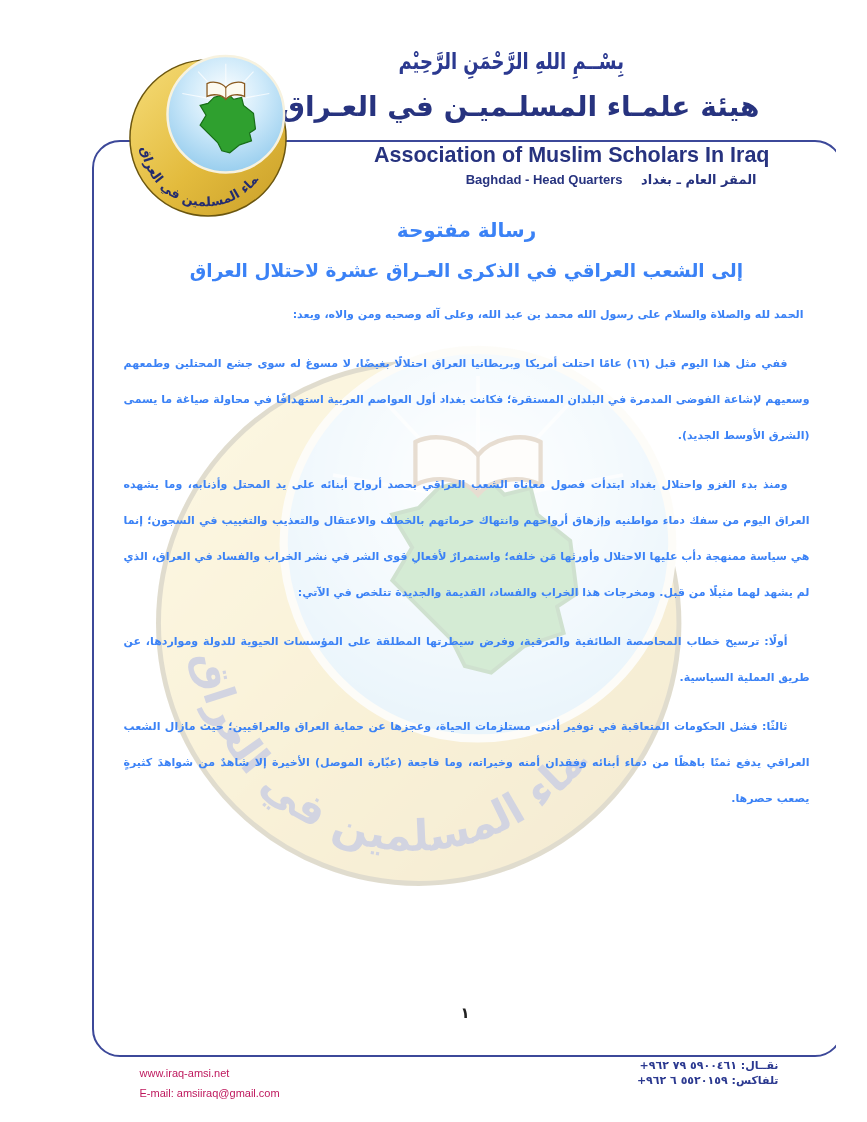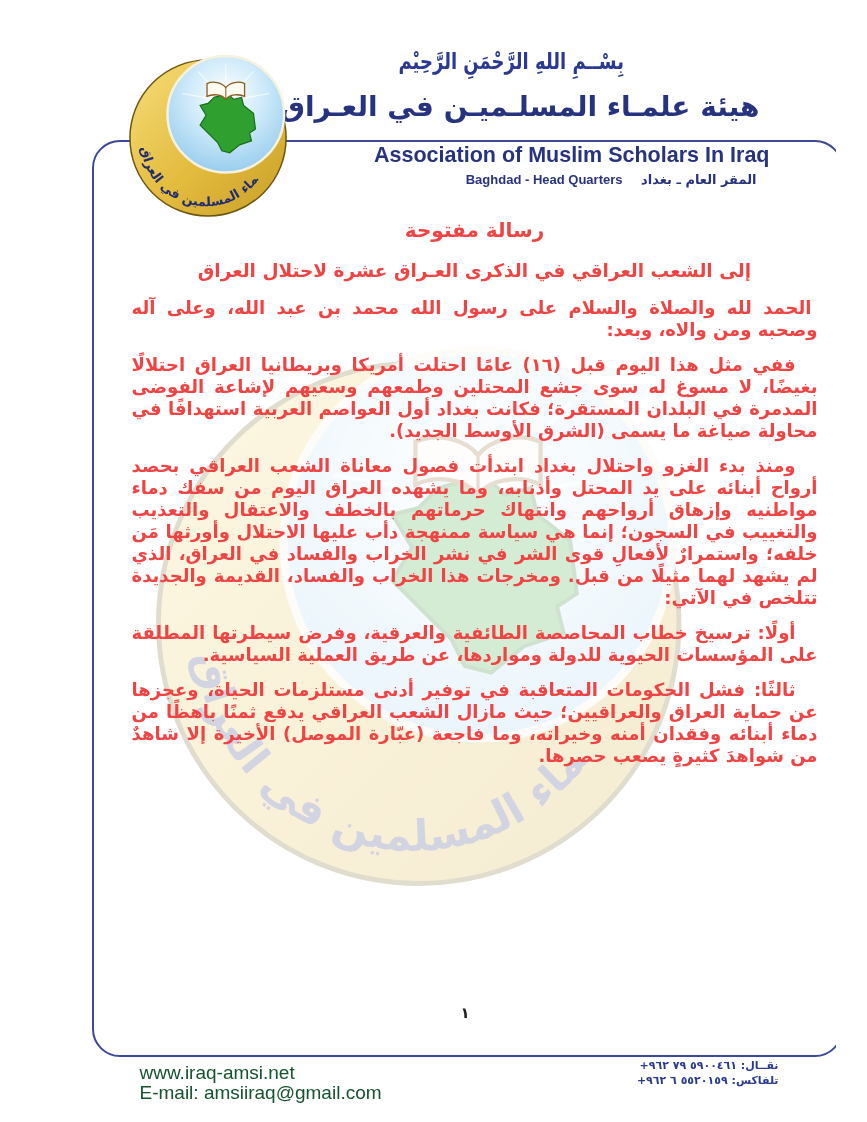--- a/index.html
+++ b/index.html
@@ -35,39 +35,39 @@
   
   .doc-frame {
     position:absolute; left:60px; top:140px; width:751px; height:917px;
     border:2px solid #3c4899; border-radius:28px; background:transparent;
   }
   
   .logo { position:absolute; left:93px; top:50px; width:168px; height:168px; z-index:5; }
   .watermark { position:absolute; left:110px; top:330px; width:560px; height:560px; opacity:0.20; z-index:1; }
   
   .letter {
-    position:absolute; left:100px; top:218px; width:686px; z-index:3;
-    direction:rtl; color:#ef4444; font-weight:bold;
+    position:absolute; left:92px; top:218px; width:686px; z-index:3;
+    direction:rtl; color:#3b82f6; font-weight:bold;
   }
   .letter-title   { text-align:center; font-size:20px;  margin-bottom:18px; }
   .letter-subtitle{ text-align:center; font-size:18.5px; margin-bottom:16px; }
   .letter p.body-par {
-    font-size:18px; line-height:22px; text-align:justify; text-justify:inter-word;
+    font-size:11px; line-height:36px; text-align:justify; text-justify:inter-word;
     margin:0 0 13px 0; text-indent:22px;
   }
   .letter p.greeting { text-indent:6px; }
   .page-number {
     position:absolute; top:1004px; left:0; width:867px; text-align:center;
     font-size:15px; color:#222; font-weight:bold; z-index:3;
   }
   
   .footer-left {
-    position:absolute; left:108px; top:1063px; color:#14532d;
+    position:absolute; left:108px; top:1063px; color:#be185d;
     font-family:"Liberation Sans","DejaVu Sans",sans-serif;
-    font-size:19px; line-height:20px;
+    font-size:11px; line-height:20px;
   }
   .footer-right {
     position:absolute; right:57px; top:1058px; color:#2b3990;
     direction:rtl; text-align:right; font-weight:bold;
     font-size:11px; line-height:15px; white-space:nowrap;
   }
   .ltr { direction:ltr; unicode-bidi:bidi-override; display:inline-block; }
 </style>
 </head>
 <body>

